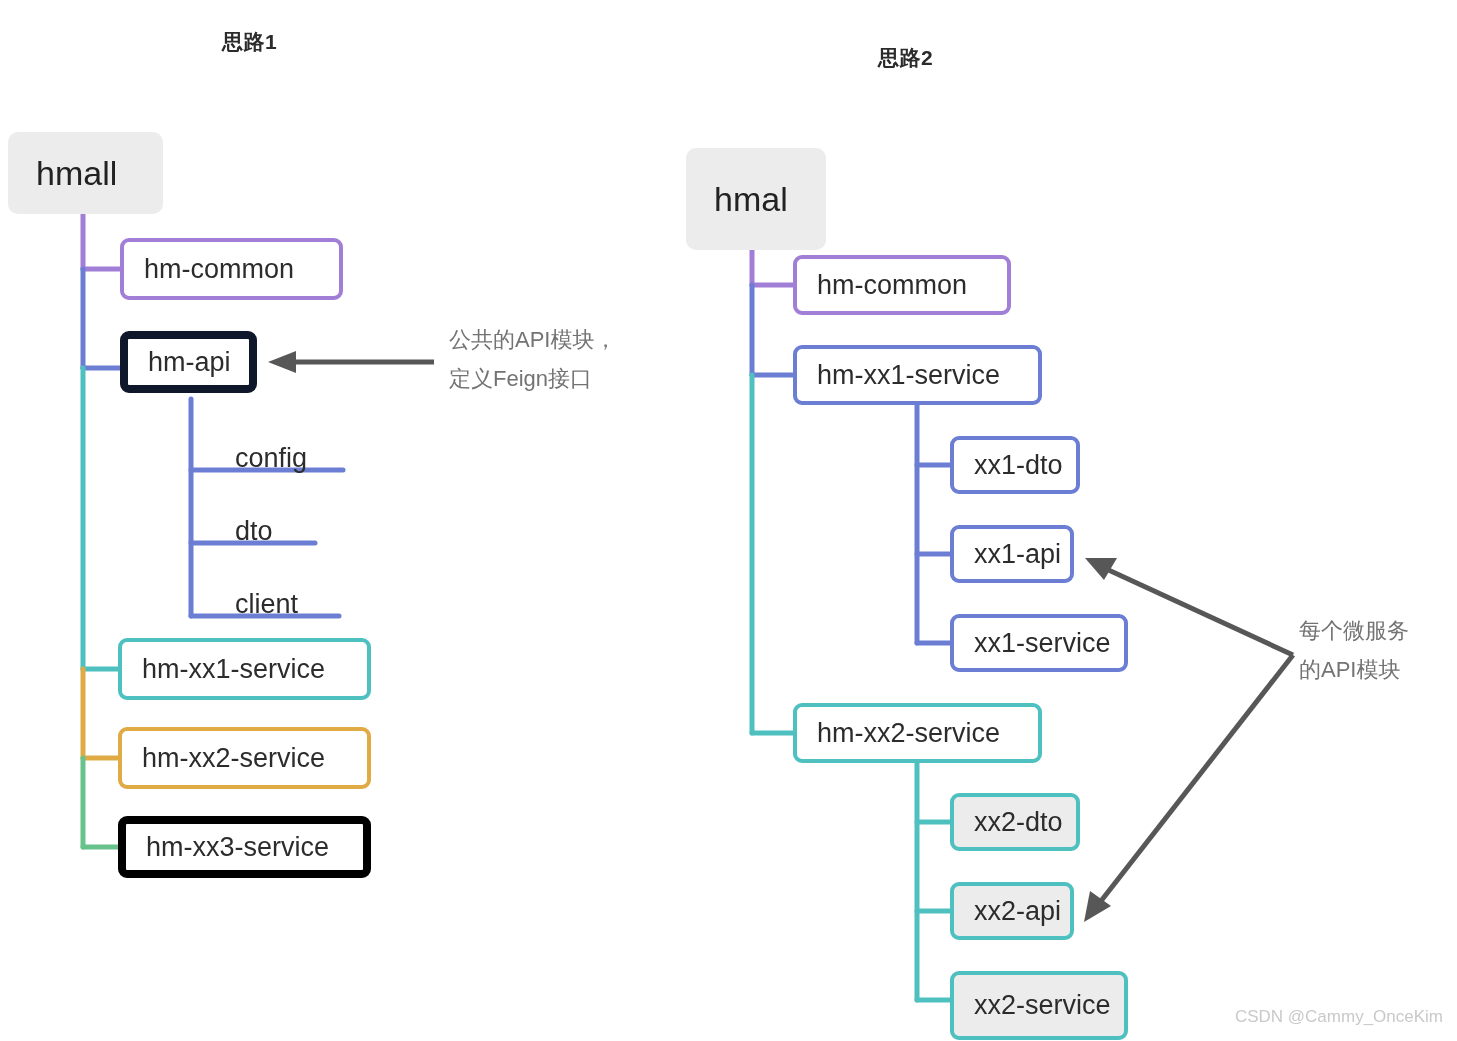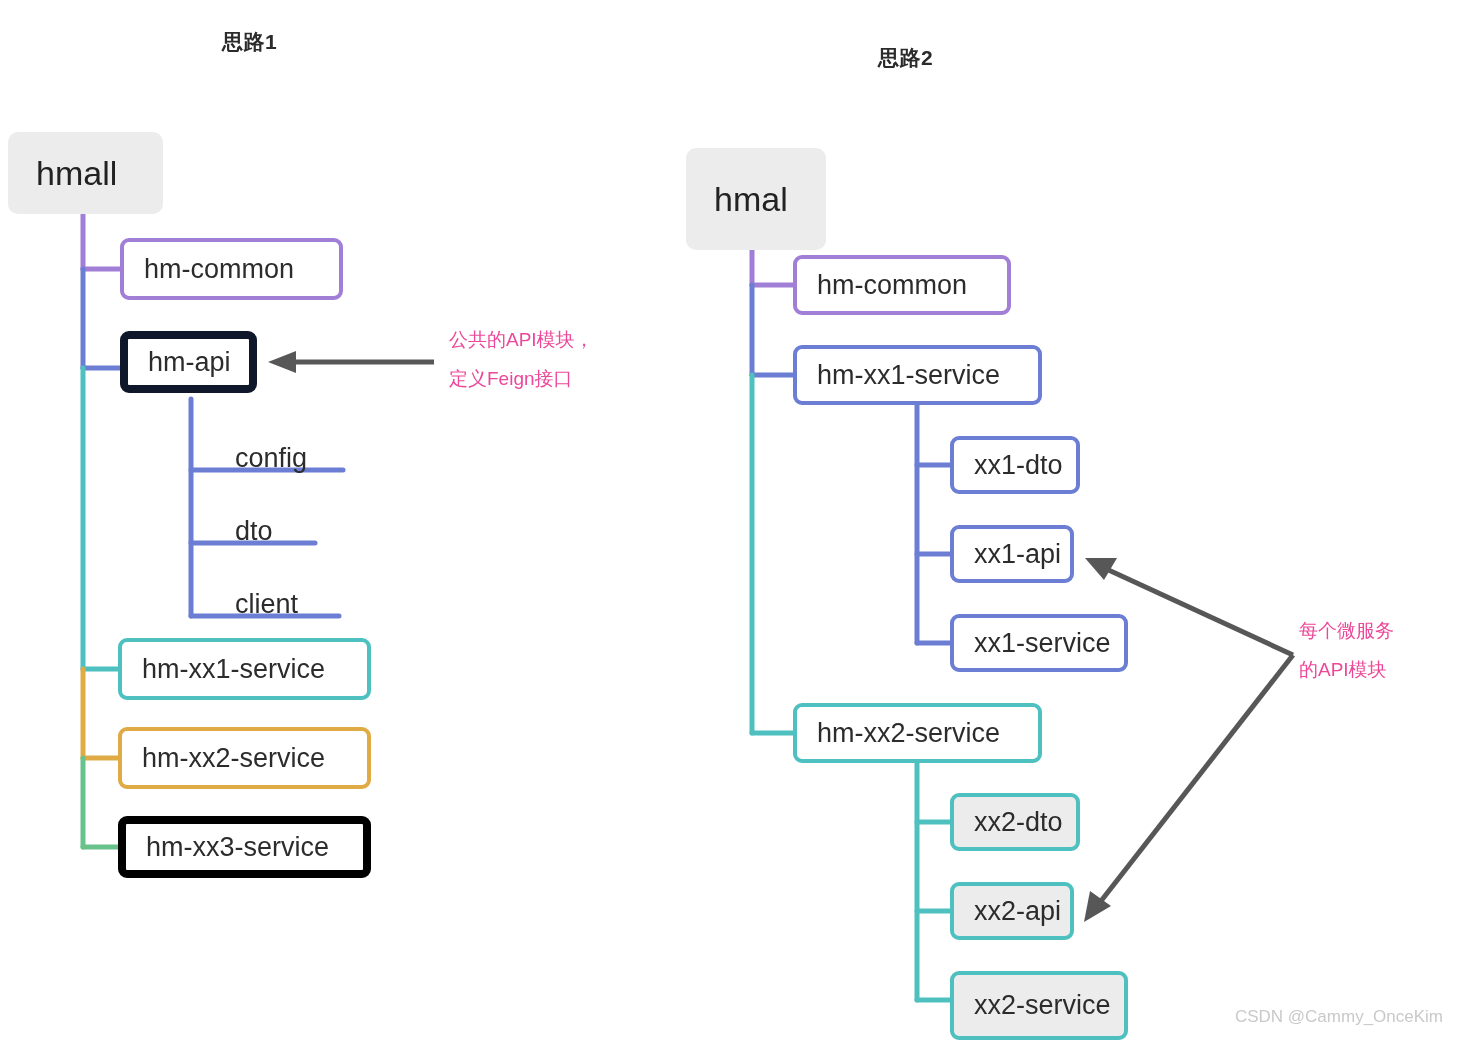--- a/index.html
+++ b/index.html
@@ -30,21 +30,21 @@
     font-size:34px;padding-left:28px;color:#222;
   }
   .node.bx{background:#ffffff;border-radius:9px;}
   .node.bx.filled{background:#ebeceb;}
 
   .plain{
     position:absolute;font-size:27px;color:#2c2c2c;white-space:nowrap;margin-top:20px;
   }
 
   .anno{
-    position:absolute;font-size:19px;line-height:39px;color:#ec4899;
+    position:absolute;font-size:22px;line-height:39px;color:#737373;
     white-space:pre-line;
   }
   #anno-left{left:449px;top:320px;}
   #anno-right{left:1299px;top:611px;}
 
   #watermark{
     position:absolute;right:14px;bottom:14px;
     font-size:17px;color:#c9c9c9;white-space:nowrap;
     font-family:"Liberation Sans","DejaVu Sans",sans-serif;
   }

